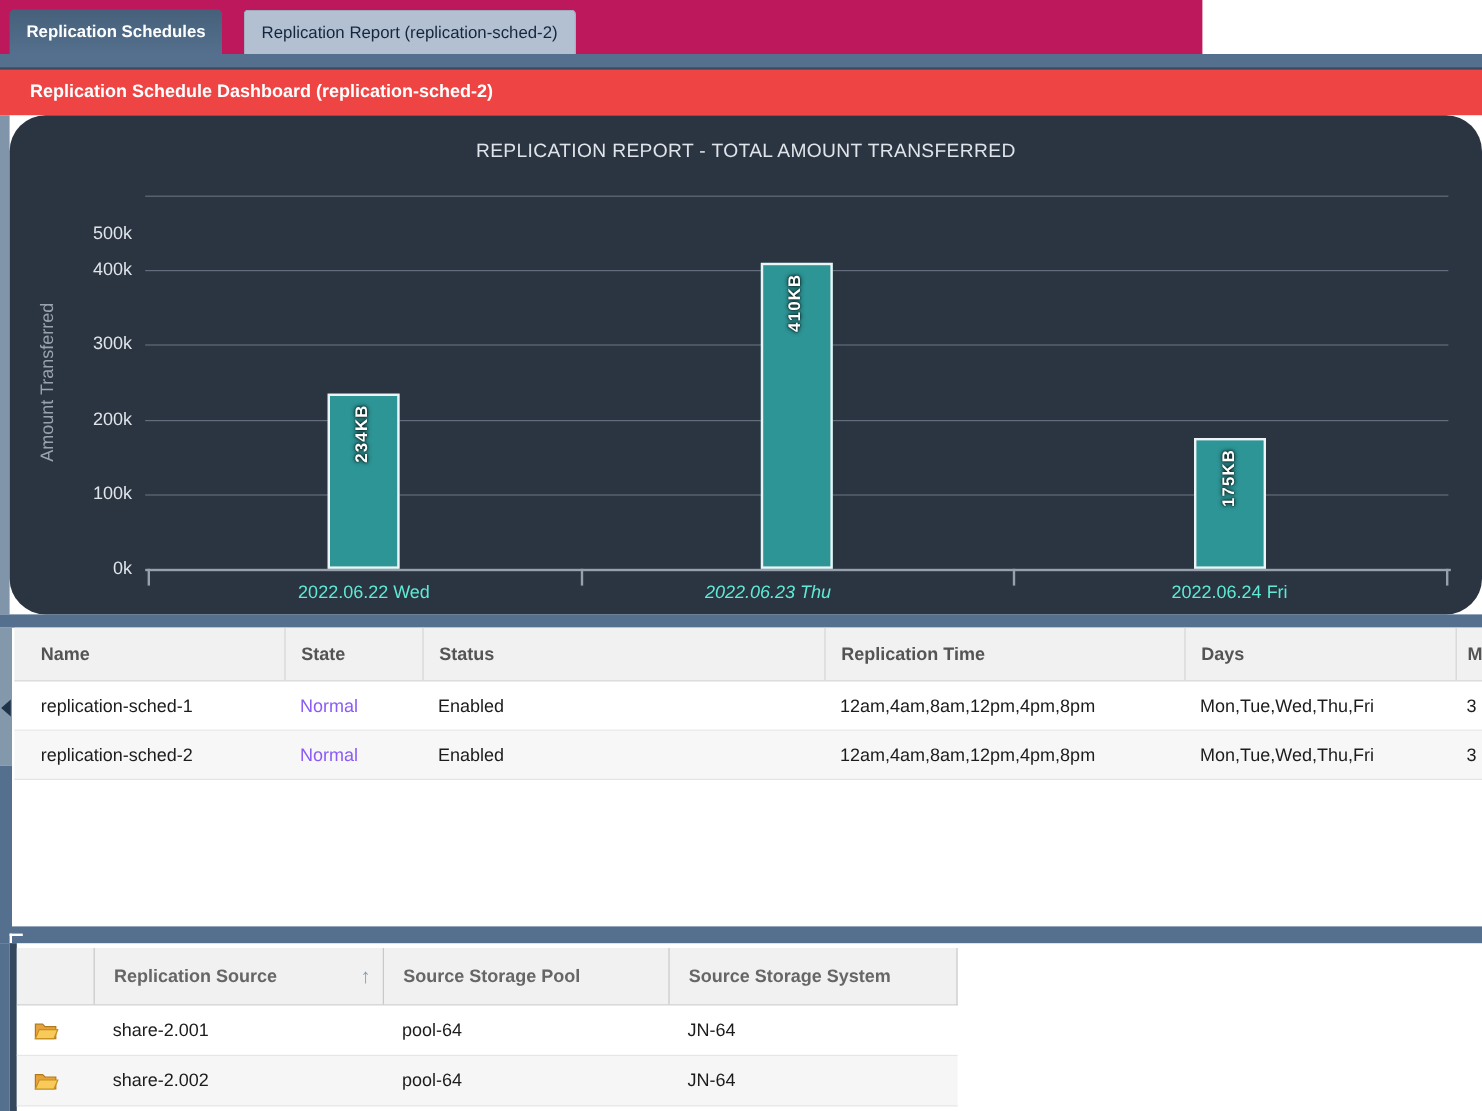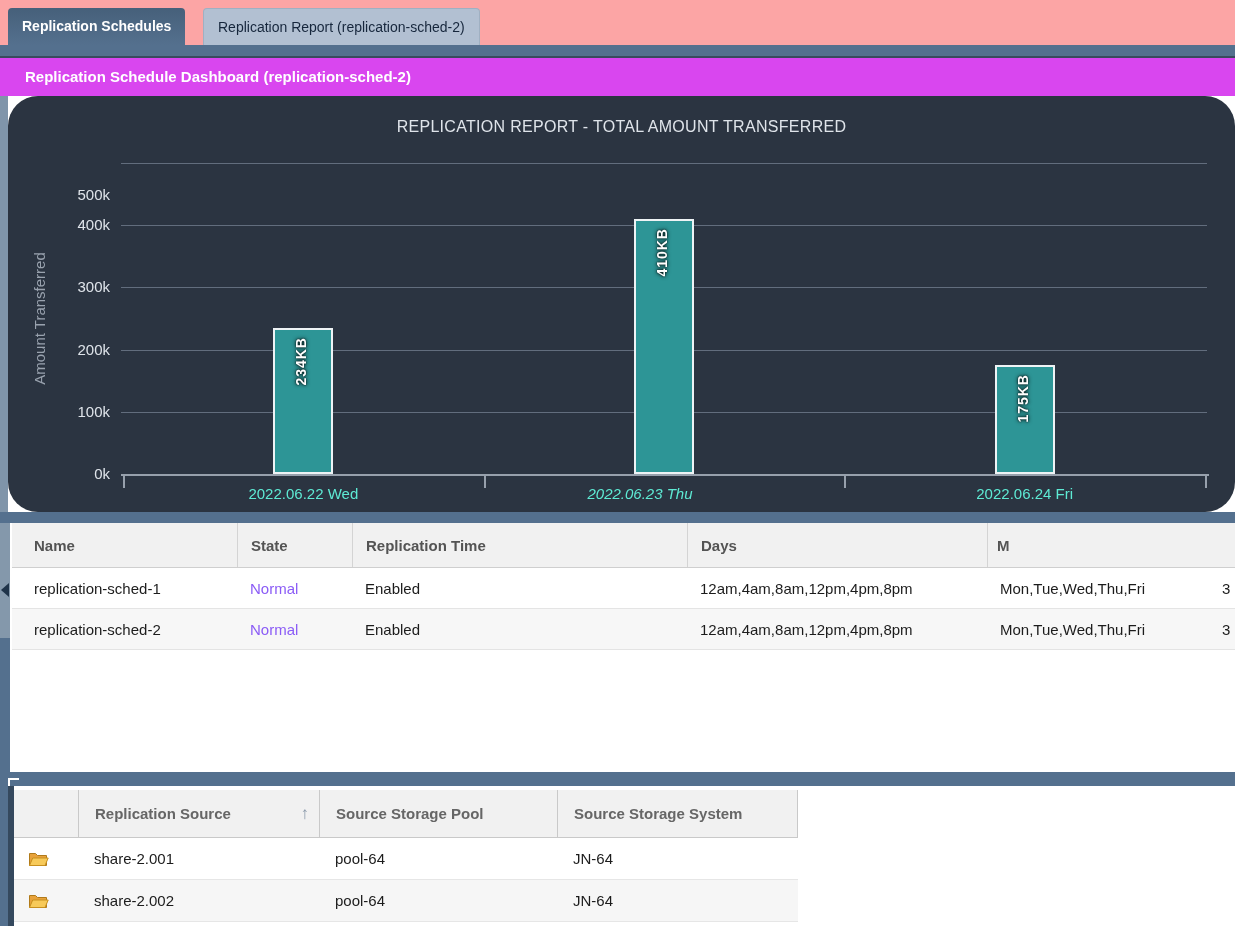--- a/index.html
+++ b/index.html
@@ -1,29 +1,29 @@
 <!DOCTYPE html>
 <html><head>
 <meta charset="utf-8">
 <style>
   * { margin:0; padding:0; box-sizing:border-box; }
   html,body { background:#ffffff; }
   body { font-family:"Liberation Sans", sans-serif; }
   #app { position:relative; width:1235px; height:926px; background:#ffffff; overflow:hidden; }
 
   
-  .tabbar { position:absolute; left:0; top:0; width:1235px; height:45px; background:#fca5a5; }
+  .tabbar { position:absolute; left:0; top:0; width:1002px; height:45px; background:#be185d; }
   .tab { position:absolute; top:8px; height:37px; line-height:37px; padding:0 14px;
          font-size:14px; white-space:nowrap; border-radius:4px 4px 0 0; cursor:default; }
   .tab.active { left:8px; background:linear-gradient(#46607a,#54708e); color:#ffffff; font-weight:bold; }
   .tab.inactive { left:203px; background:#b2c0d2; color:#16263c; border:1px solid #9fb0c2; border-bottom:none; }
 
   
   .band1 { position:absolute; left:0; top:45px; width:1235px; height:11px; background:#54708e; }
-  .headerbar { position:absolute; left:0; top:56px; width:1235px; height:40px; background:#d946ef;
+  .headerbar { position:absolute; left:0; top:56px; width:1235px; height:40px; background:#ef4444;
                border-top:2px solid #3a4a5e; color:#ffffff; font-size:15px; font-weight:bold;
                line-height:38px; padding-left:25px; }
 
   
   .gutter-chart { position:absolute; left:0; top:96px; width:8px; height:416px; background:#8095aa; }
   .chart-panel { position:absolute; left:8px; top:96px; width:1227px; height:416px; background:#2b3441;border-radius:30px; }
   .chart-title { position:absolute; left:0; top:22px; width:100%; text-align:center;
                  color:#dfe4ea; font-size:16px; letter-spacing:.3px; }
   .ylabel-box { position:absolute; left:2px; top:67px; width:58px; height:311px;
                 display:flex; align-items:center; justify-content:center; }
@@ -131,20 +131,21 @@
   <div class="band2"></div>
 
   <div class="left-strip-top"></div>
   <div class="left-strip-bottom"></div>
   <div class="scroll-left-arrow"></div>
 
   <div class="sched-table">
     <div class="sched-grid sched-header">
       <div class="cell first">Name</div>
       <div class="cell">State</div>
+      <div class="cell">Status</div>
       <div class="cell">Replication Time</div>
       <div class="cell">Days</div>
       <div class="cell last">M</div>
     </div>
     <div class="sched-grid sched-row">
       <div class="cell first">replication-sched-1</div>
       <div class="cell green">Normal</div>
       <div class="cell">Enabled</div>
       <div class="cell">12am,4am,8am,12pm,4pm,8pm</div>
       <div class="cell">Mon,Tue,Wed,Thu,Fri</div>

